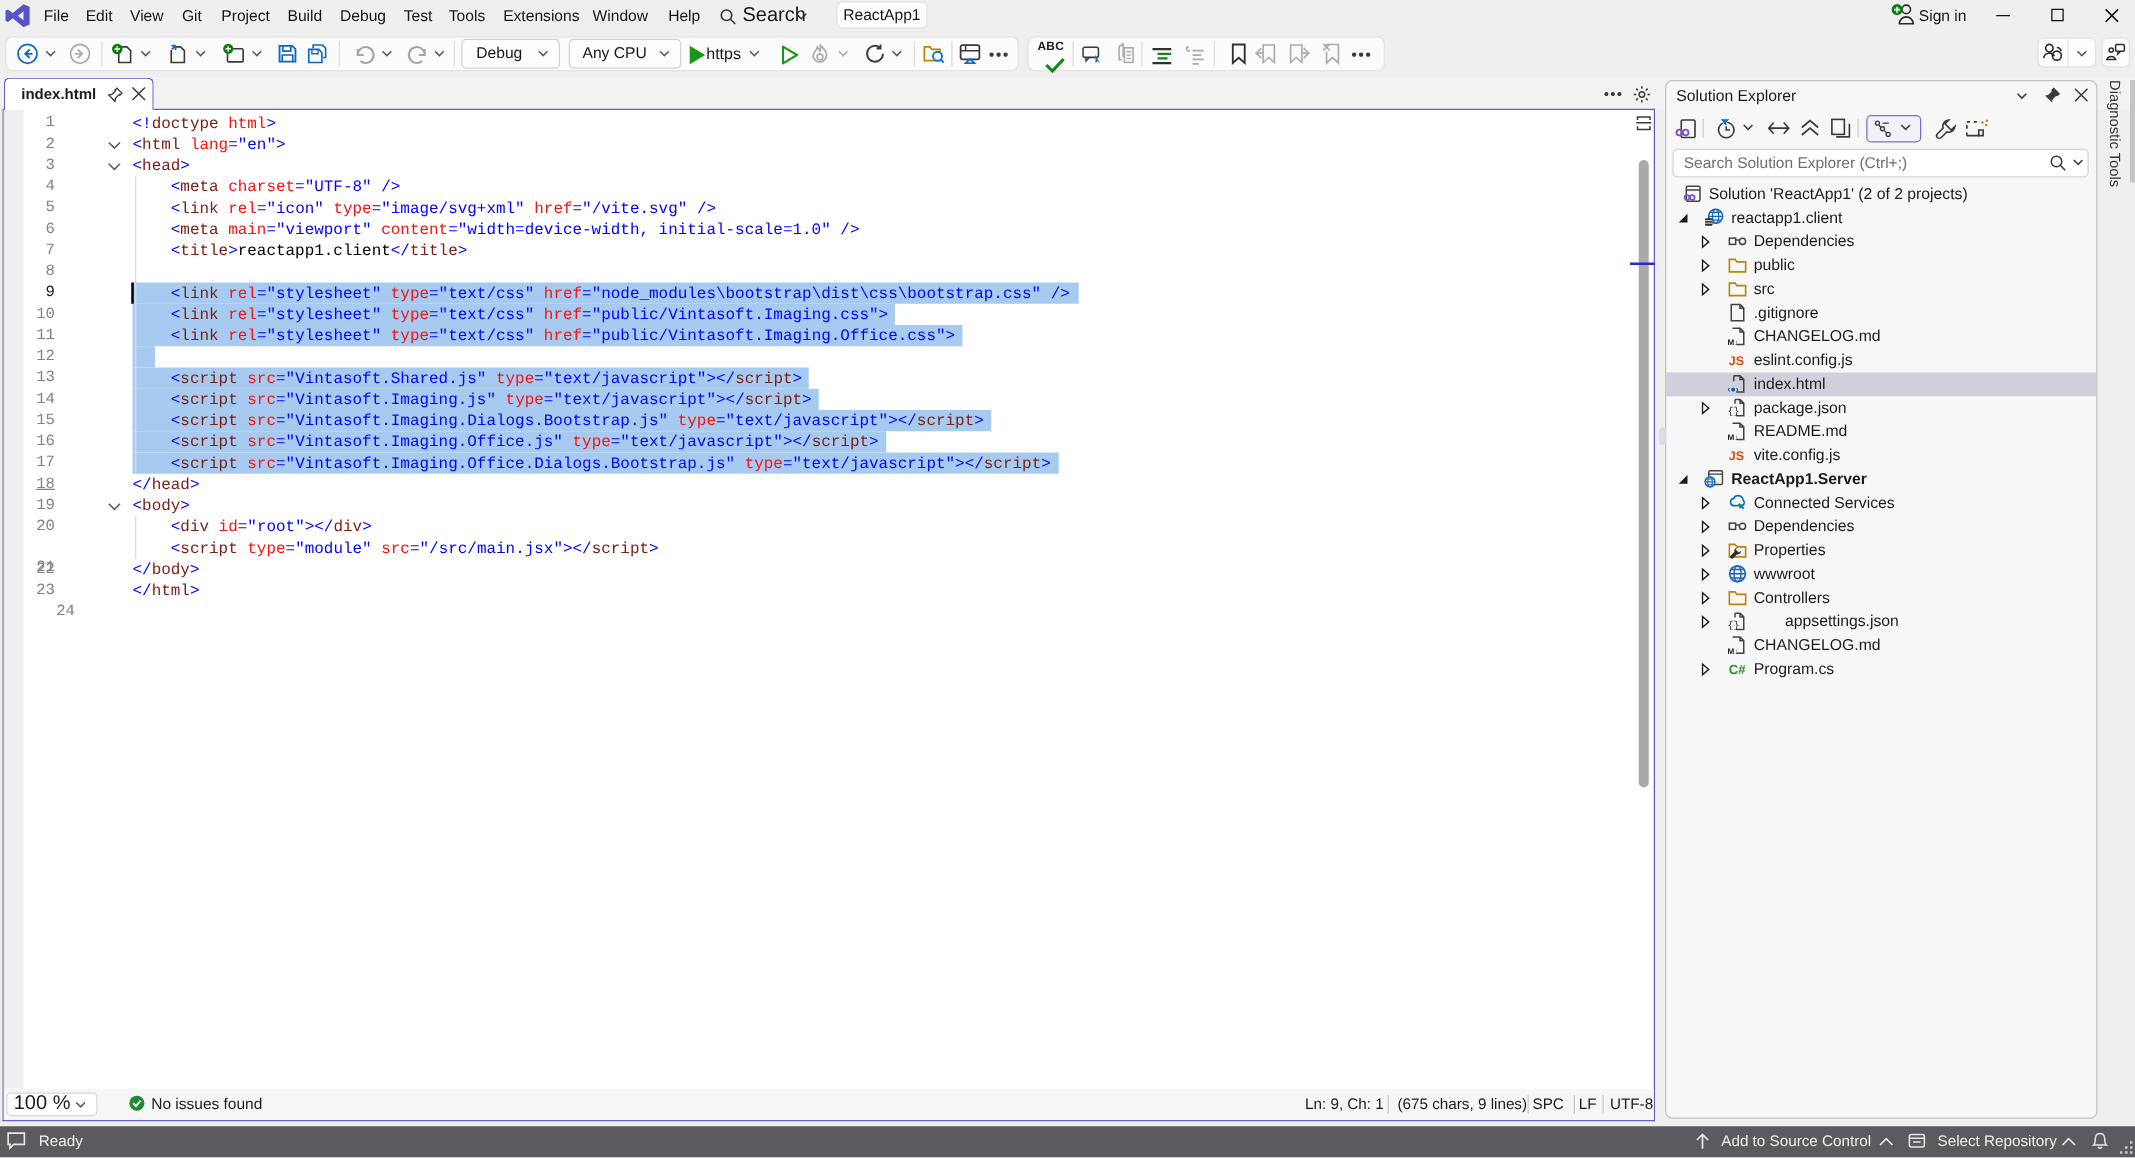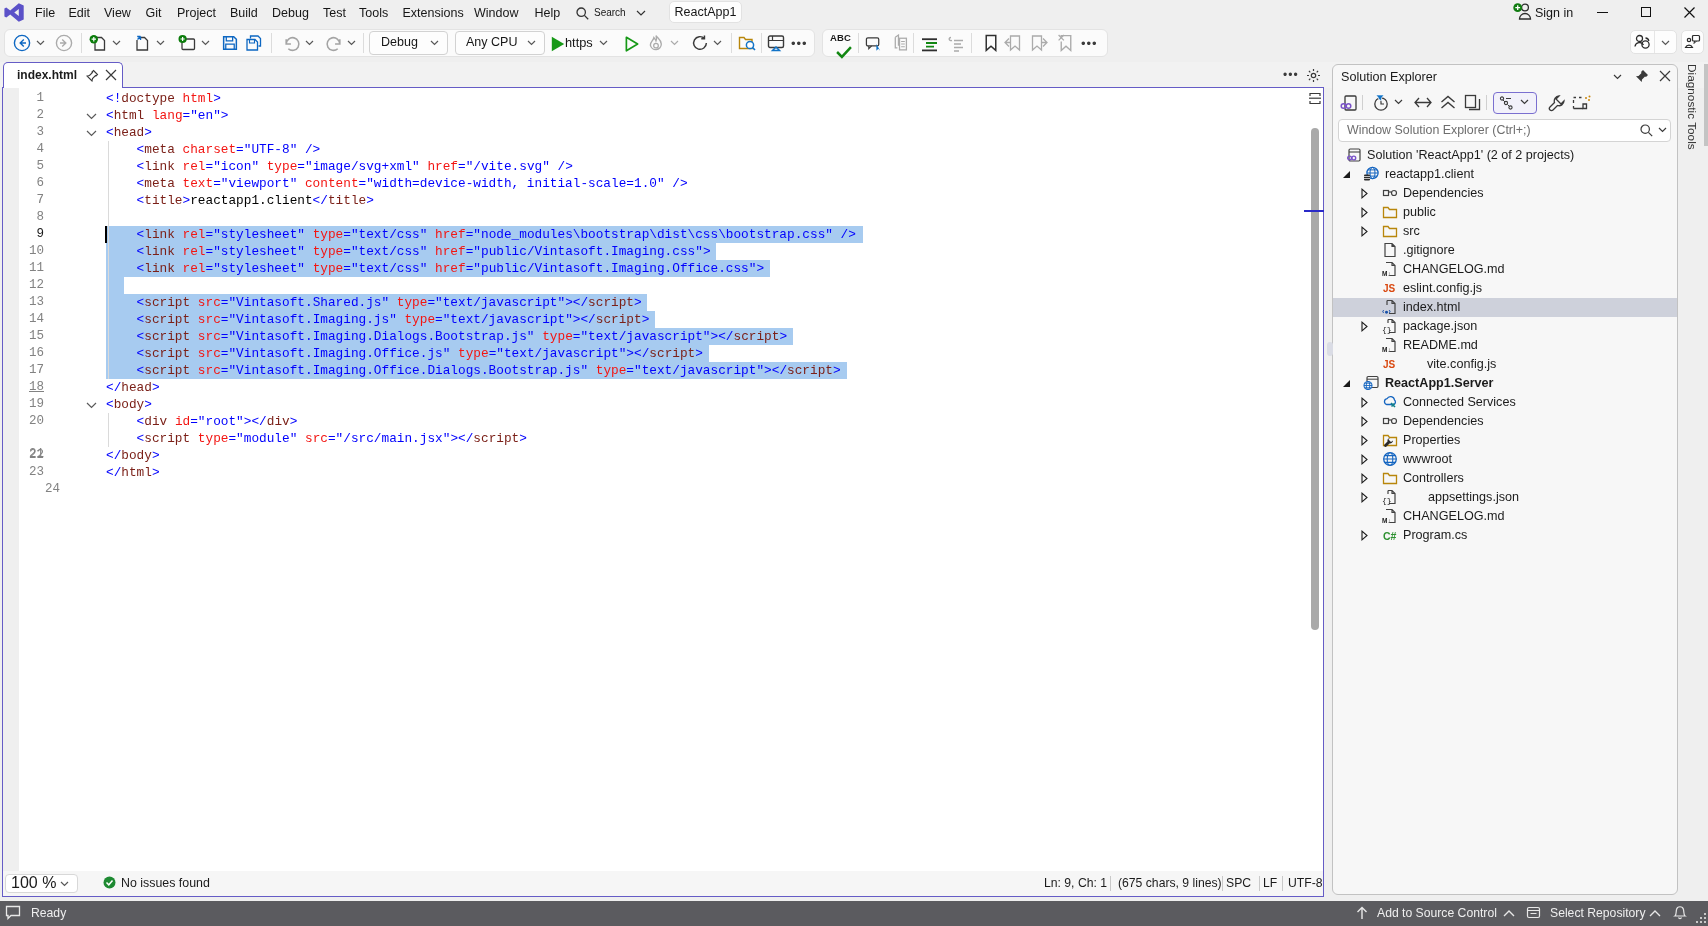--- a/index.html
+++ b/index.html
@@ -35,21 +35,21 @@
 <div class="menuitem" style="left:272px">Debug</div>
 <div class="menuitem" style="left:323px">Test</div>
 <div class="menuitem" style="left:359px">Tools</div>
 <div class="menuitem" style="left:402.5px">Extensions</div>
 <div class="menuitem" style="left:474px">Window</div>
 <div class="menuitem" style="left:534.5px">Help</div>
 <svg class="abs" style="left:576px;top:7px" width="13" height="13" viewBox="0 0 13 13">
 <circle cx="5.2" cy="5.2" r="4.2" fill="none" stroke="#333" stroke-width="1.3"></circle>
 <line x1="8.4" y1="8.4" x2="12.2" y2="12.2" stroke="#333" stroke-width="1.3"></line>
     </svg>
-<div class="menuitem" style="left:594px;font-size:10px">Search</div>
+<div class="menuitem" style="left:594px;font-size:16px">Search</div>
 <svg class="abs" style="left:636px;top:10px" width="10" height="6" viewBox="0 0 10 6">
 <path d="M1 1 L5 5 L9 1" fill="none" stroke="#333" stroke-width="1.2"></path>
     </svg>
 <div class="abs" style="left:669px;top:1px;width:73px;height:22px;background:#FDFDFD;border:1px solid #E2E2E2;border-radius:5px;text-align:center;line-height:21px;font-size:12.5px;color:#161616">ReactApp1</div>
 <svg class="abs" style="left:1513px;top:3px" width="19" height="17" viewBox="0 0 19 17">
 <circle cx="12" cy="4.5" r="3.4" fill="none" stroke="#2B2B2B" stroke-width="1.3"></circle>
 <path d="M6.5 16 A5.5 5.5 0 0 1 17.5 16 Z" fill="none" stroke="#2B2B2B" stroke-width="1.3"></path>
 <circle cx="4.7" cy="4.7" r="4.4" fill="#107C10"></circle>
 <path d="M4.7 2.3 V7.1 M2.3 4.7 H7.1" stroke="#fff" stroke-width="1.3"></path>
     </svg>
@@ -287,21 +287,21 @@
 <path d="M1 1 L5.5 5.5 L10 1" fill="none" stroke="#5A5A5A" stroke-width="1.2"></path>
     </svg>
 <svg class="abs" style="left:86px;top:402px" width="11" height="7" viewBox="0 0 11 7">
 <path d="M1 1 L5.5 5.5 L10 1" fill="none" stroke="#5A5A5A" stroke-width="1.2"></path>
     </svg>
 <div class="codeline" style="top:90px"><span class="b">&lt;!</span><span class="m">doctype</span><span class="k"> </span><span class="r">html</span><span class="b">&gt;</span></div>
 <div class="codeline" style="top:107px"><span class="b">&lt;</span><span class="m">html</span><span class="k"> </span><span class="r">lang</span><span class="b">="en"</span><span class="b">&gt;</span></div>
 <div class="codeline" style="top:124px"><span class="b">&lt;</span><span class="m">head</span><span class="b">&gt;</span></div>
 <div class="codeline" style="top:141px"><span class="k">    </span><span class="b">&lt;</span><span class="m">meta</span><span class="k"> </span><span class="r">charset</span><span class="b">="UTF-8"</span><span class="k"> </span><span class="b">/&gt;</span></div>
 <div class="codeline" style="top:158px"><span class="k">    </span><span class="b">&lt;</span><span class="m">link</span><span class="k"> </span><span class="r">rel</span><span class="b">="icon"</span><span class="k"> </span><span class="r">type</span><span class="b">="image/svg+xml"</span><span class="k"> </span><span class="r">href</span><span class="b">="/vite.svg"</span><span class="k"> </span><span class="b">/&gt;</span></div>
-<div class="codeline" style="top:175px"><span class="k">    </span><span class="b">&lt;</span><span class="m">meta</span><span class="k"> </span><span class="r">text</span><span class="b">="viewport"</span><span class="k"> </span><span class="r">content</span><span class="b">="width=device-width, initial-scale=1.0"</span><span class="k"> </span><span class="b">/&gt;</span></div>
+<div class="codeline" style="top:175px"><span class="k">    </span><span class="b">&lt;</span><span class="m">meta</span><span class="k"> </span><span class="r">main</span><span class="b">="viewport"</span><span class="k"> </span><span class="r">content</span><span class="b">="width=device-width, initial-scale=1.0"</span><span class="k"> </span><span class="b">/&gt;</span></div>
 <div class="codeline" style="top:192px"><span class="k">    </span><span class="b">&lt;</span><span class="m">title</span><span class="b">&gt;</span><span class="k">reactapp1.client</span><span class="b">&lt;/</span><span class="m">title</span><span class="b">&gt;</span></div>
 <div class="codeline" style="top:226px"><span class="k">    </span><span class="b">&lt;</span><span class="m">link</span><span class="k"> </span><span class="r">rel</span><span class="b">="stylesheet"</span><span class="k"> </span><span class="r">type</span><span class="b">="text/css"</span><span class="k"> </span><span class="r">href</span><span class="b">="node_modules\bootstrap\dist\css\bootstrap.css"</span><span class="k"> </span><span class="b">/&gt;</span></div>
 <div class="codeline" style="top:243px"><span class="k">    </span><span class="b">&lt;</span><span class="m">link</span><span class="k"> </span><span class="r">rel</span><span class="b">="stylesheet"</span><span class="k"> </span><span class="r">type</span><span class="b">="text/css"</span><span class="k"> </span><span class="r">href</span><span class="b">="public/Vintasoft.Imaging.css"</span><span class="b">&gt;</span></div>
 <div class="codeline" style="top:260px"><span class="k">    </span><span class="b">&lt;</span><span class="m">link</span><span class="k"> </span><span class="r">rel</span><span class="b">="stylesheet"</span><span class="k"> </span><span class="r">type</span><span class="b">="text/css"</span><span class="k"> </span><span class="r">href</span><span class="b">="public/Vintasoft.Imaging.Office.css"</span><span class="b">&gt;</span></div>
 <div class="codeline" style="top:294px"><span class="k">    </span><span class="b">&lt;</span><span class="m">script</span><span class="k"> </span><span class="r">src</span><span class="b">="Vintasoft.Shared.js"</span><span class="k"> </span><span class="r">type</span><span class="b">="text/javascript"</span><span class="b">&gt;</span><span class="b">&lt;/</span><span class="m">script</span><span class="b">&gt;</span></div>
 <div class="codeline" style="top:311px"><span class="k">    </span><span class="b">&lt;</span><span class="m">script</span><span class="k"> </span><span class="r">src</span><span class="b">="Vintasoft.Imaging.js"</span><span class="k"> </span><span class="r">type</span><span class="b">="text/javascript"</span><span class="b">&gt;</span><span class="b">&lt;/</span><span class="m">script</span><span class="b">&gt;</span></div>
 <div class="codeline" style="top:328px"><span class="k">    </span><span class="b">&lt;</span><span class="m">script</span><span class="k"> </span><span class="r">src</span><span class="b">="Vintasoft.Imaging.Dialogs.Bootstrap.js"</span><span class="k"> </span><span class="r">type</span><span class="b">="text/javascript"</span><span class="b">&gt;</span><span class="b">&lt;/</span><span class="m">script</span><span class="b">&gt;</span></div>
 <div class="codeline" style="top:345px"><span class="k">    </span><span class="b">&lt;</span><span class="m">script</span><span class="k"> </span><span class="r">src</span><span class="b">="Vintasoft.Imaging.Office.js"</span><span class="k"> </span><span class="r">type</span><span class="b">="text/javascript"</span><span class="b">&gt;</span><span class="b">&lt;/</span><span class="m">script</span><span class="b">&gt;</span></div>
 <div class="codeline" style="top:362px"><span class="k">    </span><span class="b">&lt;</span><span class="m">script</span><span class="k"> </span><span class="r">src</span><span class="b">="Vintasoft.Imaging.Office.Dialogs.Bootstrap.js"</span><span class="k"> </span><span class="r">type</span><span class="b">="text/javascript"</span><span class="b">&gt;</span><span class="b">&lt;/</span><span class="m">script</span><span class="b">&gt;</span></div>
 <div class="codeline" style="top:379px"><span class="b">&lt;/</span><span class="m">head</span><span class="b">&gt;</span></div>
@@ -387,21 +387,21 @@
 <path d="M11 2 A5 5 0 0 0 6.5 8.5 L2 13 A1.8 1.8 0 0 0 5 16 L9.5 11.5 A5 5 0 0 0 16 7 L13 10 L8 5 Z" fill="none" stroke="#3A3A3A" stroke-width="1.3"></path>
     </svg>
 <svg class="abs" style="left:1572px;top:95px" width="20" height="16" viewBox="0 0 20 16">
 <path d="M1.5 13.5 V11 M1.5 8 V5 M1.5 2.5 H4 M7 2.5 H9.5 M1.5 13.5 H11" fill="none" stroke="#3A3A3A" stroke-width="1.3"></path>
 <path d="M11 9 H14.5 V13.5 H11 Z" fill="none" stroke="#3A3A3A" stroke-width="1.3"></path>
 <circle cx="14" cy="3" r="1" fill="#C8860B"></circle>
       <circle cx="17" cy="5" r="1" fill="#C8860B"></circle>
       <circle cx="17.5" cy="1.5" r="1" fill="#C8860B"></circle>
     </svg>
 <div class="abs" style="left:1338px;top:119px;width:333px;height:23px;background:#FFF;border:1px solid #D4D4D4;border-radius:4px"></div>
-<div class="abs" style="left:1347px;top:119px;height:23px;line-height:22px;font-size:12.4px;color:#6E6E6E">Window Solution Explorer (Ctrl+;)</div>
+<div class="abs" style="left:1347px;top:119px;height:23px;line-height:22px;font-size:12.4px;color:#6E6E6E">Search Solution Explorer (Ctrl+;)</div>
 <svg class="abs" style="left:1640px;top:124px" width="13" height="13" viewBox="0 0 13 13">
 <circle cx="5.2" cy="5.2" r="4.2" fill="none" stroke="#3A3A3A" stroke-width="1.2"></circle>
 <line x1="8.4" y1="8.4" x2="12.2" y2="12.2" stroke="#3A3A3A" stroke-width="1.2"></line>
     </svg>
 <svg class="chev" style="left:1658px;top:127px" width="9" height="6" viewBox="0 0 9 6">
 <path d="M1 1 L4.5 4.5 L8 1" fill="none" stroke="#3A3A3A" stroke-width="1.2"></path>
     </svg>
 <div class="abs" style="left:1333px;top:298px;width:344px;height:19px;background:#CED1DB"></div>
 <svg class="abs" style="left:1346px;top:147px" width="16" height="16" viewBox="0 0 16 16">
       <rect x="3" y="2" width="11" height="12" rx="1.2" fill="none" stroke="#424242" stroke-width="1.2"></rect>
@@ -472,21 +472,21 @@
     </svg>
 <div class="abs setext" style="left:1403px;top:317px;height:19px;line-height:19px;">package.json</div>
 <svg class="abs" style="left:1382px;top:337px" width="16" height="16" viewBox="0 0 16 16">
       <path d="M4 1.5 H10 L13 4.5 V14.5 H7.5 M10 1.5 V4.5 H13" fill="none" stroke="#424242" stroke-width="1.2"></path>
       <text x="0" y="15" font-family="Liberation Sans" font-size="6.5" font-weight="700" fill="#1B1B1B">M↓</text>
     </svg>
 <div class="abs setext" style="left:1403px;top:336px;height:19px;line-height:19px;">README.md</div>
 <svg class="abs" style="left:1382px;top:356px" width="16" height="16" viewBox="0 0 16 16">
       <text x="1" y="12" font-family="Liberation Sans" font-size="10" font-weight="700" fill="#D9480F">JS</text>
     </svg>
-<div class="abs setext" style="left:1403px;top:355px;height:19px;line-height:19px;margin-left:24px;">vite.config.js</div>
+<div class="abs setext" style="left:1403px;top:355px;height:19px;line-height:19px;">vite.config.js</div>
 <svg class="abs" style="left:1342px;top:379px" width="9" height="9" viewBox="0 0 9 9">
 <path d="M8 1 V8 H1 Z" fill="#1B1B1B"></path>
     </svg>
 <svg class="abs" style="left:1363px;top:375px" width="16" height="16" viewBox="0 0 16 16">
       <rect x="4" y="1.5" width="11" height="11" rx="1.2" fill="none" stroke="#424242" stroke-width="1.2"></rect>
       <path d="M4 4.2 H15" stroke="#424242" stroke-width="1"></path>
       <circle cx="5" cy="10.5" r="4.5" fill="#F7F7F7"></circle>
       <circle cx="5" cy="10.5" r="4" fill="none" stroke="#1565C0" stroke-width="1.1"></circle>
       <ellipse cx="5" cy="10.5" rx="1.8" ry="4" fill="none" stroke="#1565C0" stroke-width=".9"></ellipse>
       <path d="M1 10.5 H9 M1.6 8.2 H8.4 M1.6 12.8 H8.4" stroke="#1565C0" stroke-width=".9"></path>

